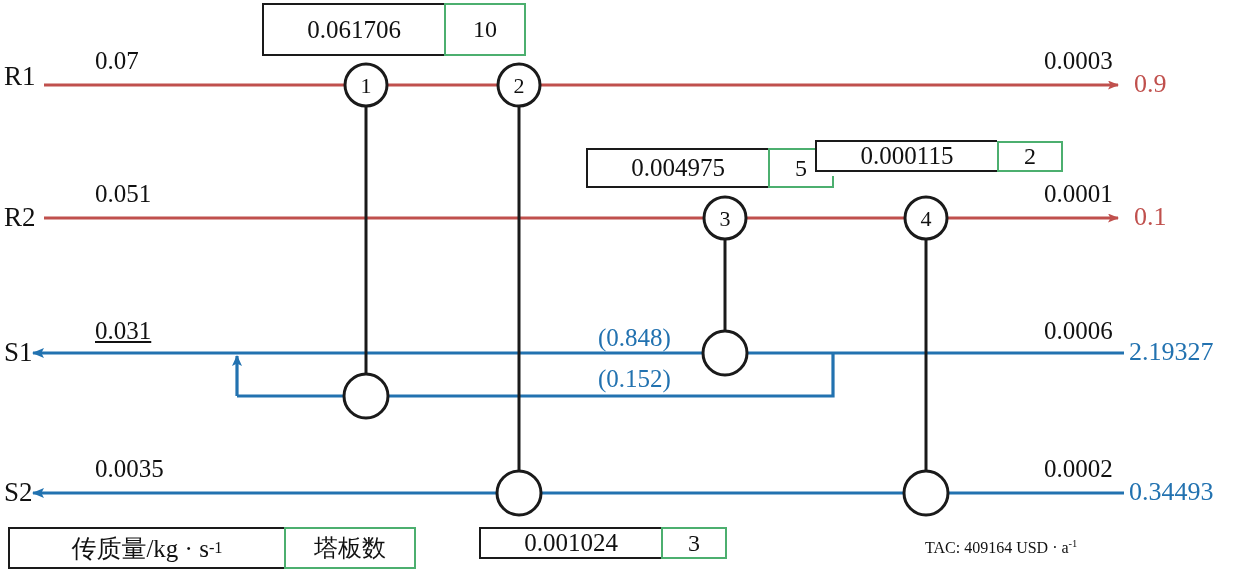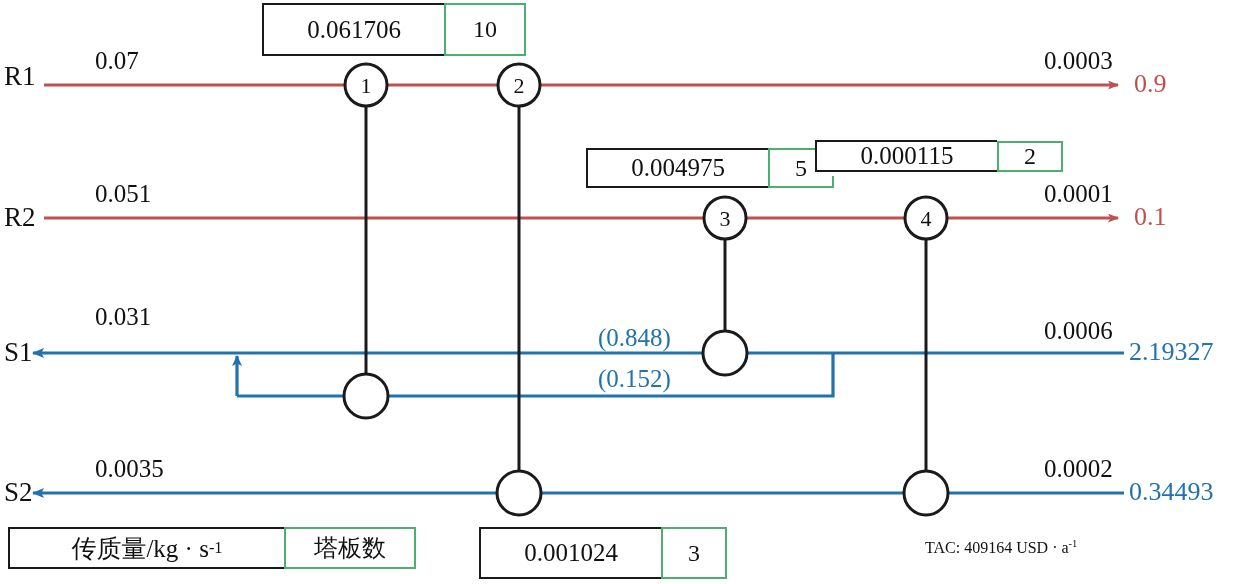--- a/index.html
+++ b/index.html
@@ -70,21 +70,21 @@
   <div class="nodenum" style="left:715px;top:208px;width:20px;">3</div>
   <div class="nodenum" style="left:916px;top:208px;width:20px;">4</div>
 
   <div class="lbl rowlabel" style="left:4px;top:63px;">R1</div>
   <div class="lbl rowlabel" style="left:4px;top:204px;">R2</div>
   <div class="lbl rowlabel" style="left:4px;top:339px;">S1</div>
   <div class="lbl rowlabel" style="left:4px;top:479px;">S2</div>
 
   <div class="lbl flowval" style="left:83px;top:48px;">0.07</div>
   <div class="lbl flowval" style="left:83px;top:181px;">0.051</div>
-  <div class="lbl flowval" style="left:83px;top:304px;">0.031</div>
+  <div class="lbl flowval" style="left:83px;top:318px;text-decoration:underline;">0.031</div>
   <div class="lbl flowval" style="left:83px;top:456px;">0.0035</div>
 
   <div class="lbl flowval" style="left:1032px;top:48px;">0.0003</div>
   <div class="lbl flowval" style="left:1032px;top:181px;">0.0001</div>
   <div class="lbl flowval" style="left:1032px;top:318px;">0.0006</div>
   <div class="lbl flowval" style="left:1032px;top:456px;">0.0002</div>
 
   <div class="lbl endred" style="left:1134px;top:71px;">0.9</div>
   <div class="lbl endred" style="left:1134px;top:204px;">0.1</div>
   <div class="lbl endblue" style="left:1129px;top:339px;">2.19327</div>
@@ -102,21 +102,21 @@
   <div class="box" style="left:586px;top:148px;height:40px;">
     <div class="cellA" style="width:164px;">0.004975</div>
     <div class="cellB" style="width:46px;">5</div>
   </div>
 
   <div class="box" style="left:815px;top:136px;height:40px;align-items:center;">
     <div class="cellA" style="width:164px;">0.000115</div>
     <div class="cellB" style="width:46px;">2</div>
   </div>
 
-  <div class="box" style="left:438px;top:527px;height:52px;padding-left:41px;">
+  <div class="box" style="left:438px;top:527px;height:32px;padding-left:41px;">
     <div class="cellA" style="width:164px;">0.001024</div>
     <div class="cellB" style="width:46px;">3</div>
   </div>
 
   <div class="box" style="left:8px;top:527px;height:42px;">
     <div class="cellA" style="width:258px;">
       <span>传质量/kg · s</span>
         <sup>-1</sup>
     </div>
     <div class="cellB" style="width:112px;">塔板数</div>

